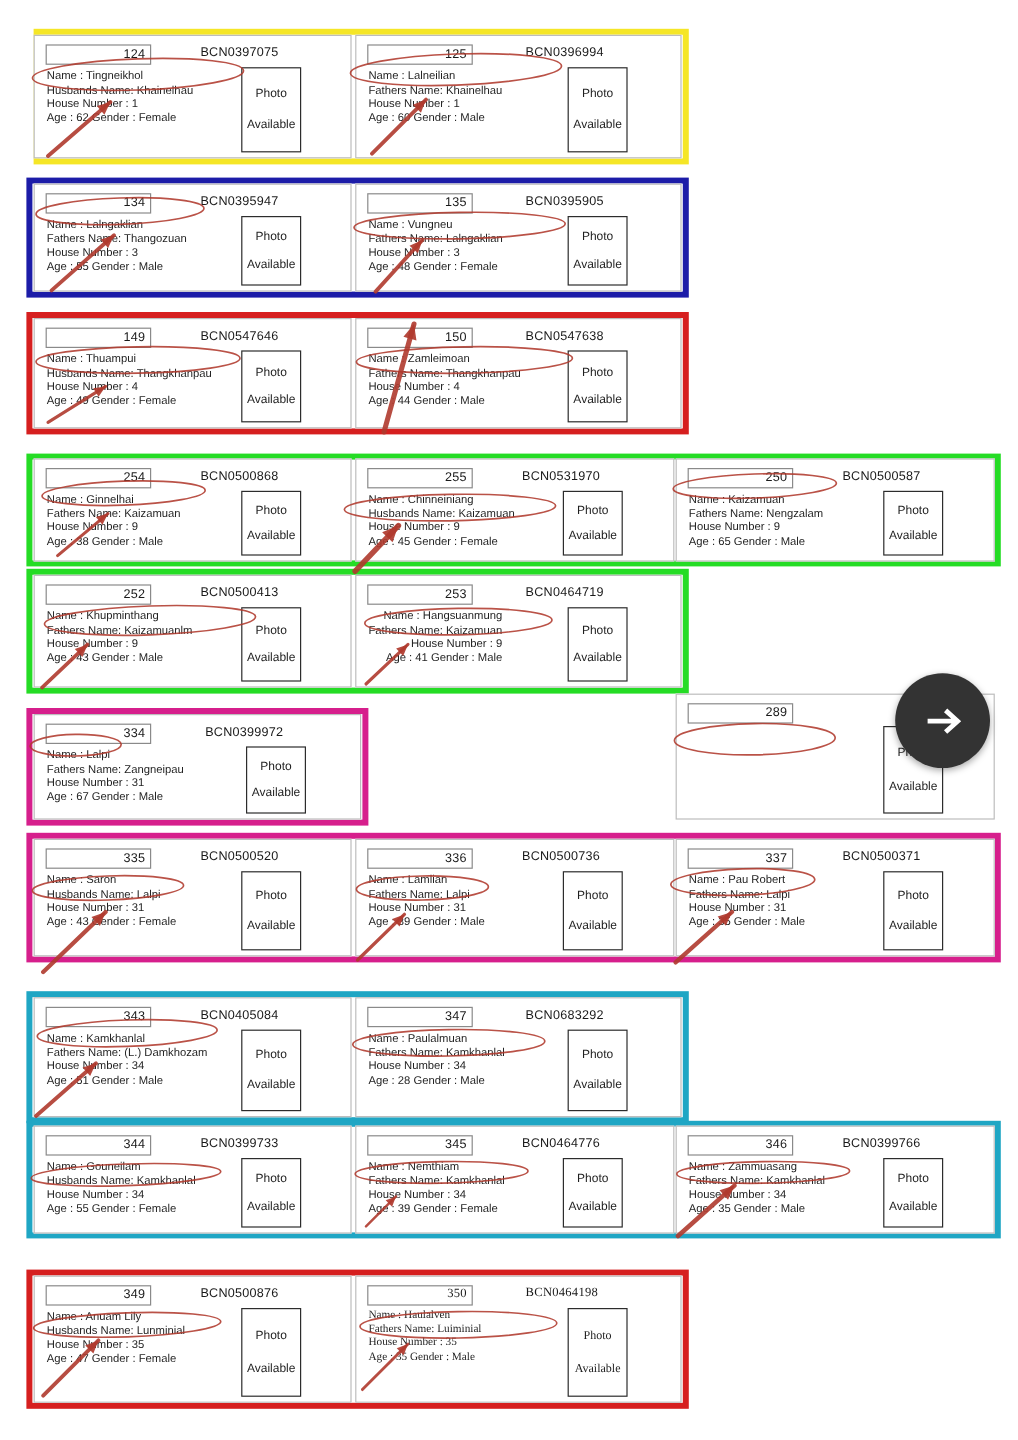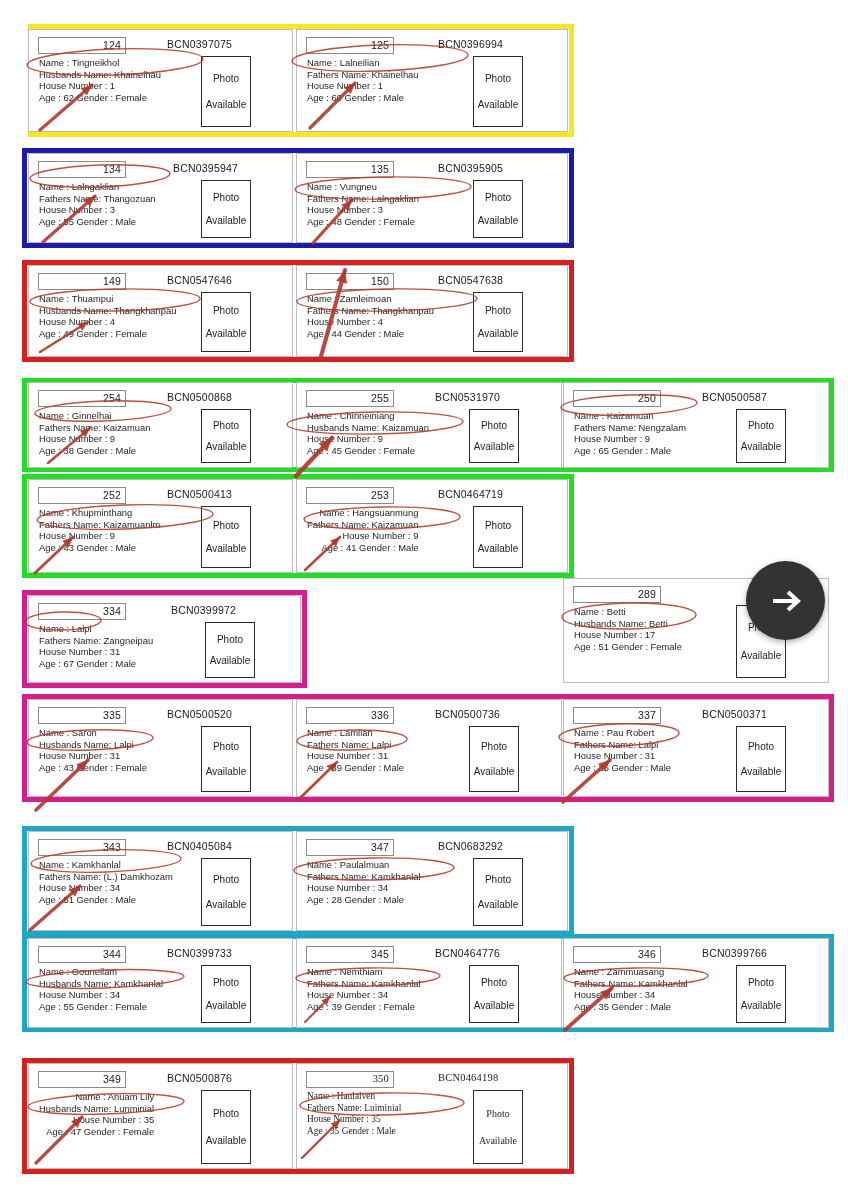--- a/index.html
+++ b/index.html
@@ -146,21 +146,21 @@
           <div>Photo</div>
           <div>Available</div>
         </div>
       </div>
     </div>
     <div class="card" style="left: 28px; top: 153px; width: 265px; height: 90px;">
       <div class="card-inner">
         <div class="serial-box">
           <span class="serial-num">134</span>
         </div>
-        <div class="bcn" style="left: 144px;">BCN0395947</div>
+        <div class="bcn" style="left: 138px;">BCN0395947</div>
         <div class="details">
           <div>Name : Lalngaklian</div>
           <div>Fathers Name: Thangozuan</div>
           <div>House Number : 3</div>
           <div>Age : 55 Gender : Male</div>
         </div>
         <div class="photo-box" style="width: 50px; height: 58px; left: 172px; top: 26px;">
           <div>Photo</div>
           <div>Available</div>
         </div>
@@ -326,26 +326,20 @@
           <div>Photo</div>
           <div>Available</div>
         </div>
       </div>
     </div>
     <div class="card" style="left: 563px; top: 578px; width: 266px; height: 105px;">
       <div class="card-inner">
         <div class="serial-box">
           <span class="serial-num">289</span>
         </div>
-        <div class="details">
-          <div>Name : Betti</div>
-          <div>Husbands Name: Betti</div>
-          <div>House Number : 17</div>
-          <div>Age : 51 Gender : Female</div>
-        </div>
         <div class="photo-box" style="width: 50px; height: 73px; left: 172px; top: 26px;">
           <div>Photo</div>
           <div>Available</div>
         </div>
       </div>
     </div>
     <div class="card" style="left: 28px; top: 699px; width: 265px; height: 98px;">
       <div class="card-inner">
         <div class="serial-box">
           <span class="serial-num">335</span>
@@ -482,21 +476,21 @@
           <div>Fathers Name: Kamkhanlal</div>
           <div>House Number : 34</div>
           <div>Age : 35 Gender : Male</div>
         </div>
         <div class="photo-box" style="width: 50px; height: 58px; left: 172px; top: 26px;">
           <div>Photo</div>
           <div>Available</div>
         </div>
       </div>
     </div>
-    <div class="card" style="left: 28px; top: 1063px; width: 265px; height: 106px; text-align: right;">
+    <div class="card" style="left: 28px; top: 1063px; width: 265px; height: 106px;">
       <div class="card-inner">
         <div class="serial-box">
           <span class="serial-num">349</span>
         </div>
         <div class="bcn" style="left: 138px;">BCN0500876</div>
         <div class="details">
           <div>Name : Anuam Lily</div>
           <div>Husbands Name: Lunminial</div>
           <div>House Number : 35</div>
           <div>Age : 47 Gender : Female</div>

